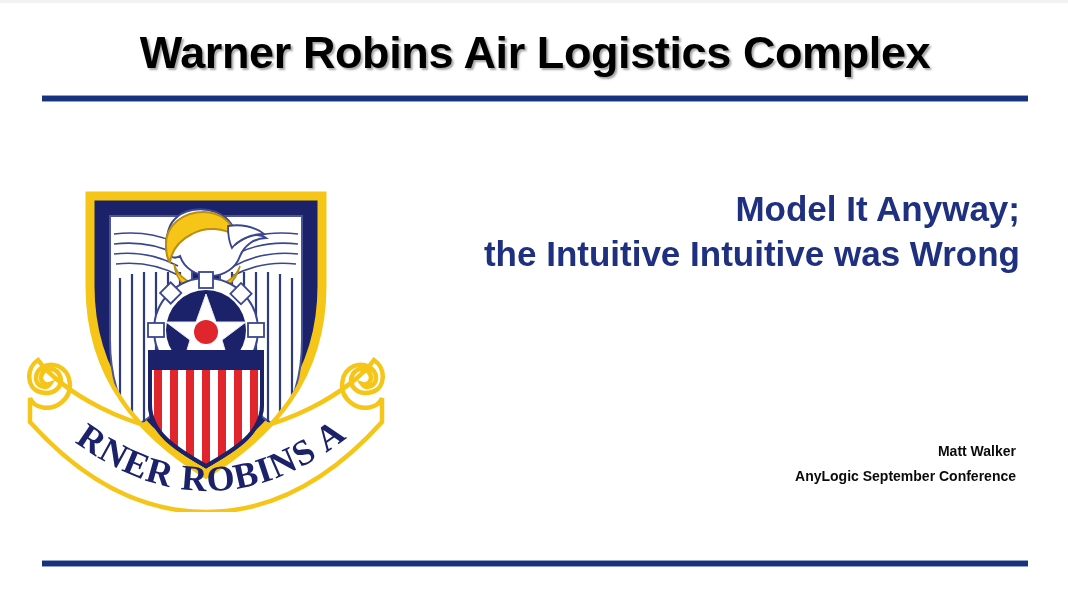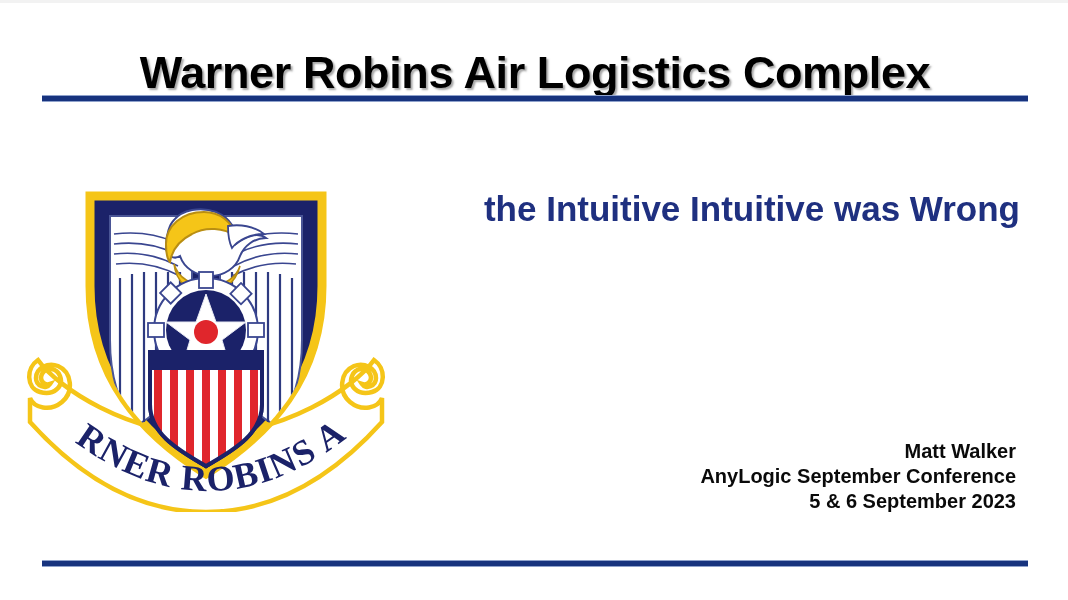--- a/index.html
+++ b/index.html
@@ -32,21 +32,20 @@
     width: 986px;
     text-align: center;
     font-family: "Liberation Sans", sans-serif;
     font-weight: bold;
     font-size: 45px;
     line-height: 58px;
     letter-spacing: -0.4px;
     color: #000000;
     text-shadow: 2px 2px 2px rgba(120,120,120,0.65);
     white-space: nowrap;
-    margin-top: 20px;
   }
 
   
   .rule {
     position: absolute;
     left: 42px;
     width: 986px;
     height: 7px;
     background: #17337e;
     border-top: 1px solid #8fa2cc;
@@ -74,21 +73,21 @@
 
   
   .author-block {
     position: absolute;
     right: 52px;
     top: 439px;
     width: 600px;
     text-align: right;
     font-family: "Liberation Sans", sans-serif;
     font-weight: bold;
-    font-size: 20px;
+    font-size: 14px;
     line-height: 25px;
     color: #0a0a0a;
     white-space: nowrap;
   }
   .author-block .line { display: block; }
 
   
   .emblem {
     position: absolute;
     left: 24px;
@@ -290,24 +289,24 @@
         </g>
       </g>
 
       <text font-family="'Liberation Serif', serif" font-size="36" font-weight="bold" fill="#1b2269" letter-spacing="1.2">
         <textPath href="#scrollArc" startOffset="50%" text-anchor="middle">WARNER ROBINS ALC</textPath>
       </text>
     </svg>
   </div>
 
   <div class="subtitle">
+    <span class="line">Model It Anyway;</span>
     <span class="line">the Intuitive Intuitive was Wrong</span>
   </div>
 
   <div class="author-block">
     <span class="line">Matt Walker</span>
     <span class="line">AnyLogic September Conference</span>
-    <span class="line">5 &amp; 6 September 2023</span>
   </div>
 
   <div class="rule rule-bottom"></div>
 
 </div>
 
 </body></html>

